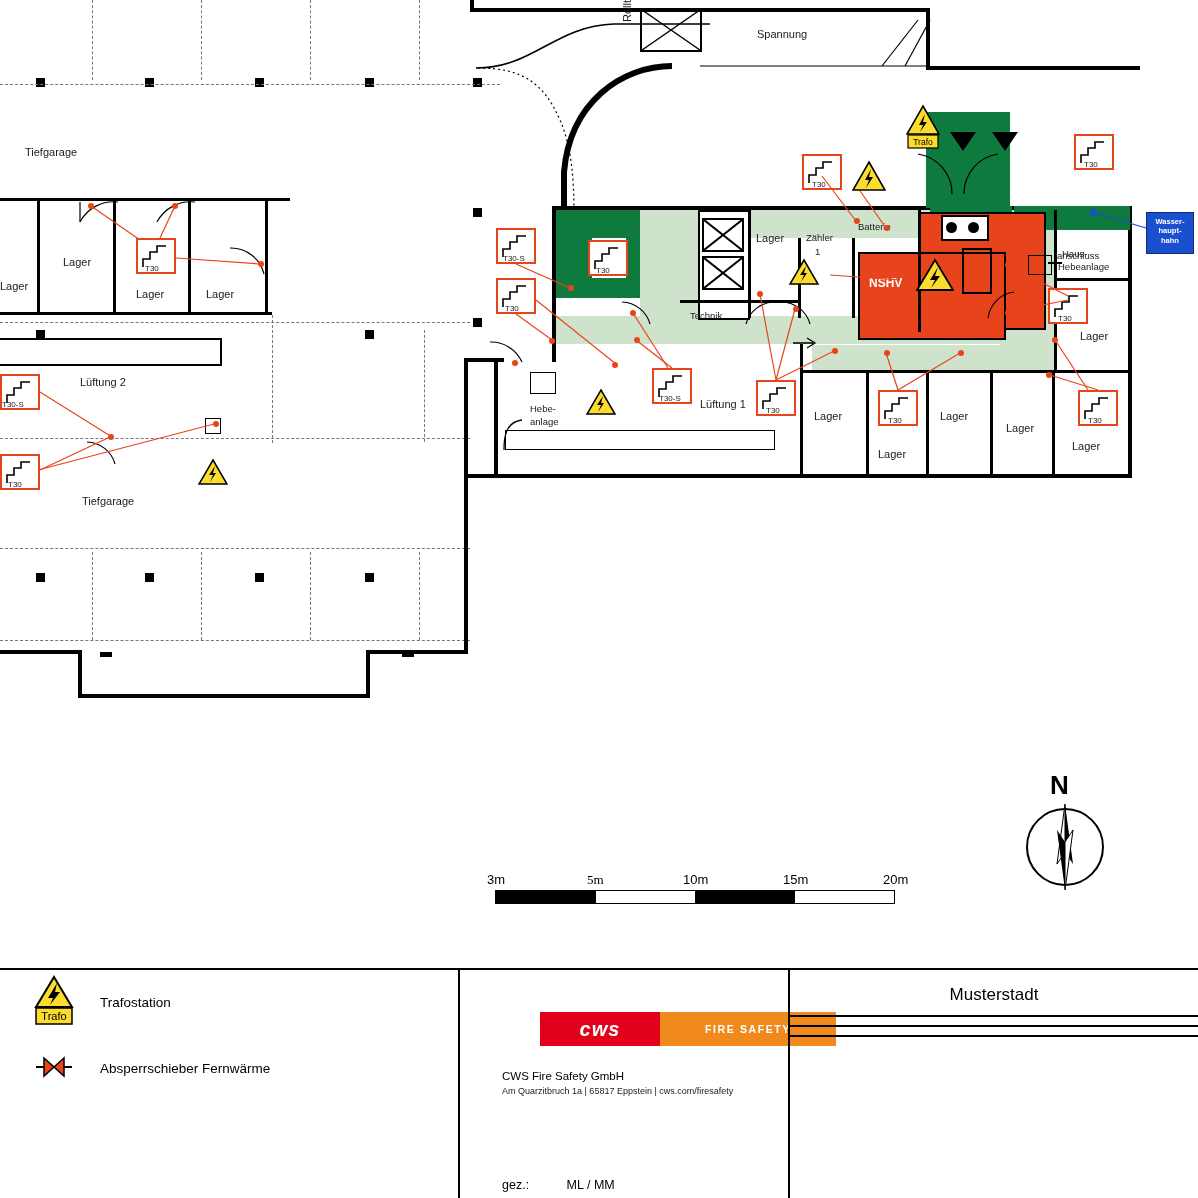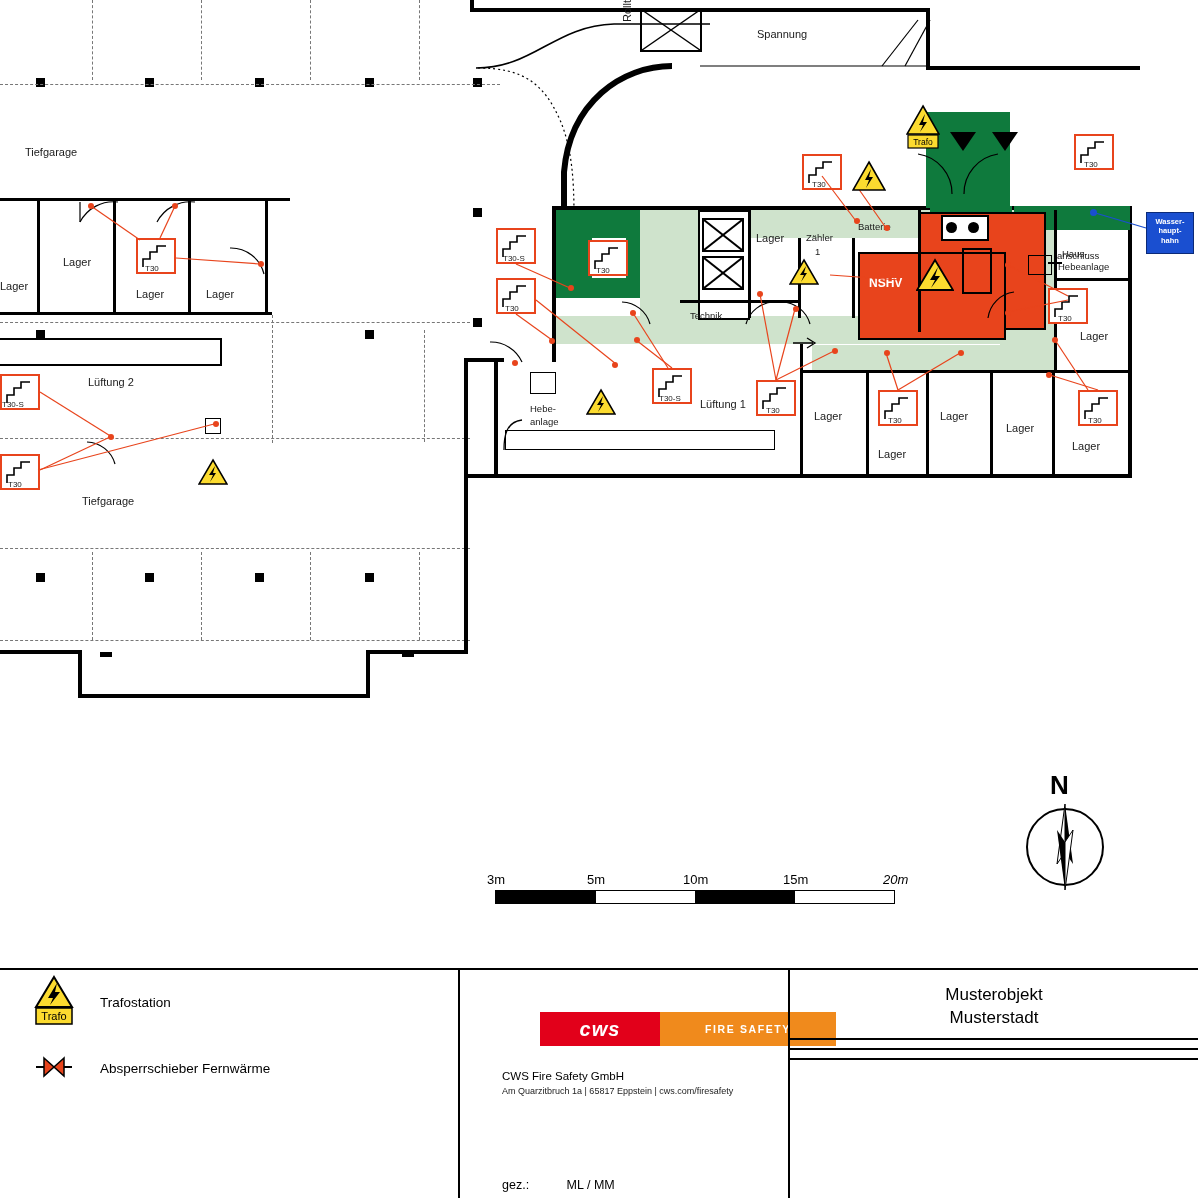--- a/index.html
+++ b/index.html
@@ -99,21 +99,21 @@
         <path d="M2 22 A 38 38 0 0 1 40 2" stroke="#000" fill="none" stroke-width="1.2"></path>
       </svg>
   </div>
   <div class="abs" style="left:228px;top:246px;">
     <svg width="40" height="30">
         <path d="M2 2 A 34 34 0 0 1 36 28" stroke="#000" fill="none" stroke-width="1.2"></path>
       </svg>
   </div>
 
   <div class="abs room" style="left:-6px;top:338px;width:228px;height:28px;"></div>
-  <div class="abs lbl" style="left:88px;top:376px;text-align:center;">Lüftung 2</div>
+  <div class="abs lbl" style="left:80px;top:376px;text-align:center;">Lüftung 2</div>
   <div class="abs dashed-h" style="left:0;top:322px;width:470px;"></div>
   <div class="abs dashed-h" style="left:0;top:438px;width:470px;"></div>
   <div class="abs dashed-v" style="left:272px;top:315px;height:128px;"></div>
   <div class="abs dashed-v" style="left:424px;top:330px;height:112px;"></div>
 
   <div class="abs blackbox" style="left:36px;top:330px;width:9px;height:9px;"></div>
   <div class="abs blackbox" style="left:365px;top:330px;width:9px;height:9px;"></div>
   <div class="abs blackbox" style="left:473px;top:318px;width:9px;height:9px;"></div>
   <div class="abs blackbox" style="left:473px;top:208px;width:9px;height:9px;"></div>
 
@@ -527,24 +527,24 @@
       <polygon points="45,2 53,62 45,50" fill="#000"></polygon>
       <polygon points="45,2 37,62 45,50" fill="#fff" stroke="#000" stroke-width="1"></polygon>
       <polygon points="45,88 53,28 45,40" fill="#fff" stroke="#000" stroke-width="1"></polygon>
       <polygon points="45,88 37,28 45,40" fill="#000"></polygon>
     </svg>
   </div>
 
   <div class="scalebar">
     <div class="scalelabels">
       <span style="left:-8px;">3m</span>
-      <span style="left:92px;">5m</span>
+      <span style="left:92px;font-family:Liberation Serif, serif;">5m</span>
       <span style="left:188px;">10m</span>
       <span style="left:288px;text-align:center;">15m</span>
-      <span style="left:388px;font-style:italic;">20m</span>
+      <span style="left:388px;">20m</span>
     </div>
     <div class="scaleboxes">
       <div class="sb-on"></div>
         <div class="sb-off"></div>
         <div class="sb-on"></div>
         <div class="sb-off"></div>
     </div>
   </div>
 
 </div>
@@ -589,21 +589,20 @@
       <div class="small">Am Quarzitbruch 1a | 65817 Eppstein | cws.com/firesafety</div>
     </div>
     <div class="gez">
       <span>gez.:</span>
       <span class="v">ML / MM</span>
     </div>
   </div>
 
   <div class="fcol c3 titleblock">
     <div class="tb1">
-      <div>Musterobjekt</div>
       <div>Musterstadt</div>
     </div>
     <div class="tbline"></div>
     <div class="tbline"></div>
     <div class="tbline"></div>
     <div class="tb4">
       
       
       
       

